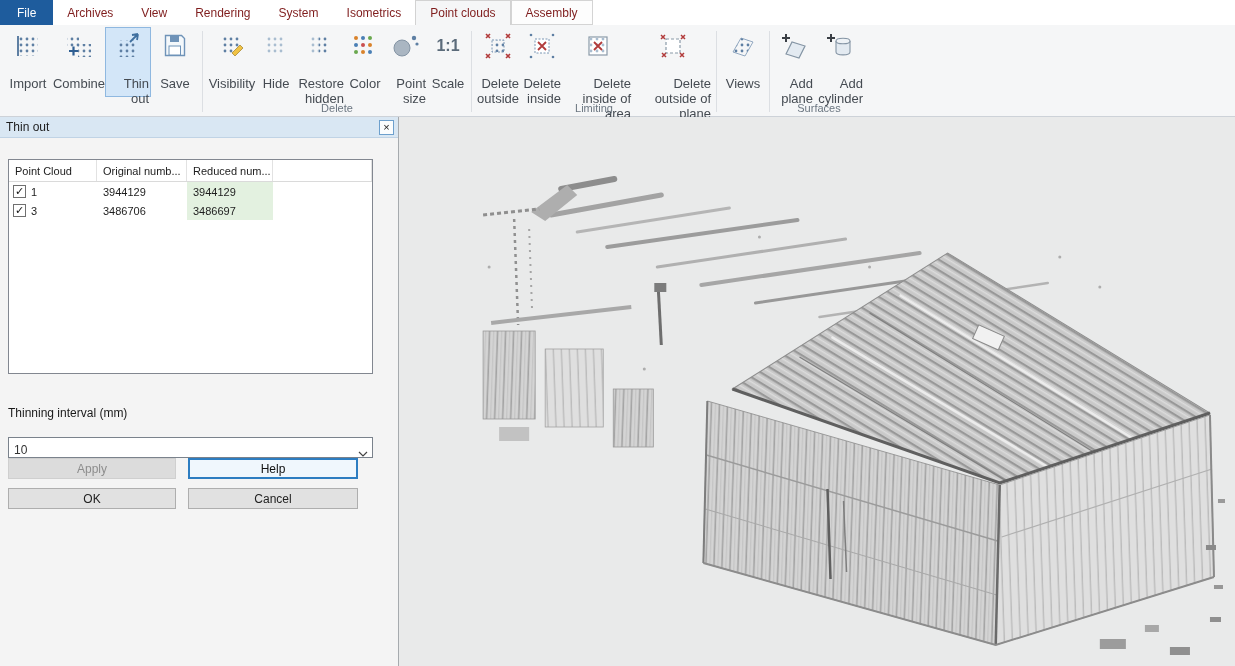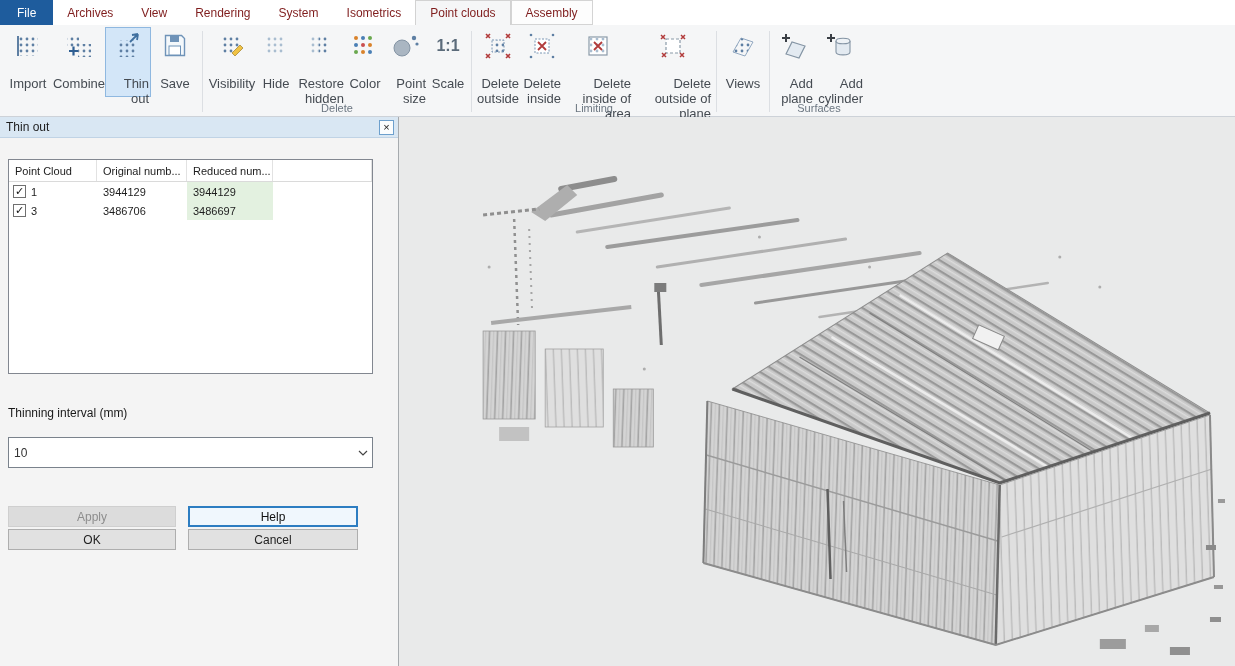--- a/index.html
+++ b/index.html
@@ -50,25 +50,25 @@
   .hcell { display:flex; align-items:center; padding-left:6px; border-right:1px solid #e2e2e2;
     white-space:nowrap; overflow:hidden; }
   .trow { display:grid; grid-template-columns:88px 90px 86px 1fr; height:19px; }
   .tcell { display:flex; align-items:center; padding-left:6px; white-space:nowrap; overflow:hidden; }
   .tcell.name { padding-left:4px; gap:5px; }
   .checkbox { width:13px; height:13px; border:1px solid #707070; background:#fff;
     font-size:11px; line-height:11px; text-align:center; color:#111; flex:0 0 13px; }
   .green { background:#e3f1e0; }
 
   .dlabel { margin-top:32px; color:#1a1a1a; }
-  .dselect { margin-top:17px; height:31px; border:1px solid #7a828c; background:#fff;
-    display:flex; align-items:center; padding-left:5px; cursor:default; }
+  .dselect { margin-top:17px; height:21px; border:1px solid #7a828c; background:#fff;
+    display:flex; align-items:flex-end; padding-left:5px; cursor:default; }
   .chevbox { margin-left:auto; width:18px; display:flex; align-items:center; justify-content:center; }
 
-  .dbuttons { margin-top:38px; display:grid; grid-template-columns:168px 170px; gap:2px 12px; }
+  .dbuttons { display:grid; grid-template-columns:168px 170px; gap:9px 12px; }
   .btn { height:21px; font-size:12px; font-family:inherit; display:flex; align-items:center;
     justify-content:center; cursor:default; }
   .btn.disabled { background:#dcdcdc; color:#8d8d8d; border:1px solid #cfcfcf; }
   .btn.help { background:#f0f7fd; border:2px solid #2d7dc1; color:#111; }
   .btn.normal { background:#e1e1e1; border:1px solid #aeaeae; color:#222; }
 
   
   .viewport { flex:1; background:#e9eaea; position:relative; overflow:hidden; }
   .viewport svg { position:absolute; inset:0; width:100%; height:100%; }
 </style>

